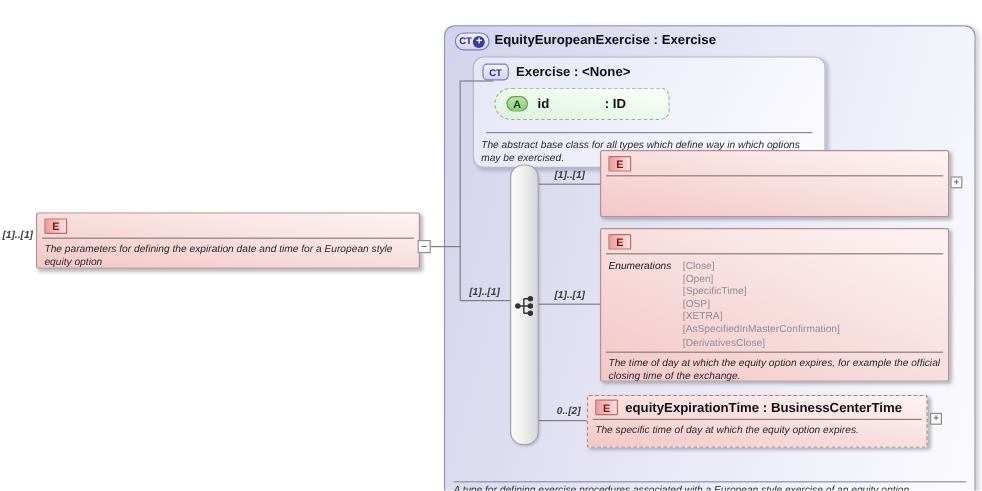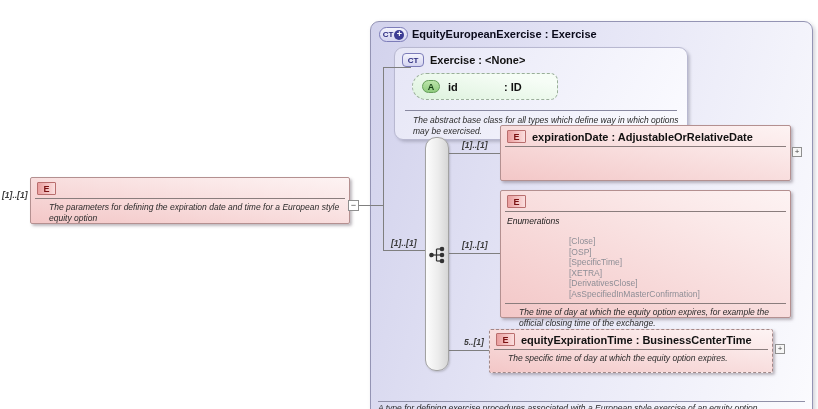--- a/index.html
+++ b/index.html
@@ -13,21 +13,21 @@
   .pinkbox {
     position:absolute; border:1px solid #b49090; border-radius:2px;
     background:linear-gradient(to top right,#f3c7c7 0%,#fbe9e9 75%,#fdf3f3 100%);
     box-shadow:2px 2px 3px rgba(110,100,110,0.45);
   }
   .pinkbox.dashed { border:1px dashed #a08888; }
   .hdr { display:flex; align-items:center; gap:6px; padding:4px 6px 3px 6px; white-space:nowrap; }
   .hdr .title { font-size:11px; font-weight:bold; color:#111; }
   .divider { height:1px; background:#8a7d7d; margin:0 4px; }
   .desc {
-    padding:3px 6px 2px 18px; font-size:8.5px; font-style:italic;
+    padding:3px 6px 2px 6px; font-size:8.5px; font-style:italic;
     color:#2a2a2a; line-height:11px; overflow:hidden;
   }
   .eicon {
     width:19px; height:13px; flex:0 0 19px; display:flex; align-items:center; justify-content:center;
     font-size:9px; font-weight:bold; color:#7a1212;
     background:linear-gradient(to right,#ea9e9e,#fbdede);
     border:1px solid #b96e6e; border-radius:1px;
   }
   
   #complex-type {
@@ -95,21 +95,21 @@
   #seq-bar {
     position:absolute; left:425px; top:137px; width:24px; height:234px; z-index:3;
     border:1px solid #a2a2a2; border-radius:11px;
     background:linear-gradient(to right,#fdfdfd 0%,#ececec 55%,#d6d6d6 100%);
     box-shadow:1px 1px 2px rgba(100,100,100,0.3);
   }
   #seq-bar svg { position:absolute; left:3px; top:108px; }
   
   .enum-row { display:flex; padding:4px 4px 3px 6px; }
   .enum-label { width:62px; flex:0 0 62px; font-size:8.5px; font-style:italic; color:#1a1a1a; }
-  .enum-vals { display:flex; flex-direction:column;margin-top:20px; }
+  .enum-vals { display:flex; flex-direction:column; }
   .enum-vals span { font-size:8.5px; color:#8e8e96; line-height:10.6px; }
   .z3 { z-index:3; }
 </style>
 </head>
 <body>
 
 <div id="canvas">
 
   <div class="card" style="left:2px; top:190px;">[1]..[1]</div>
 
@@ -166,45 +166,45 @@
         <line x1="7.5" y1="15" x2="12.5" y2="15"></line>
         <circle cx="13" cy="3" r="1.7"></circle>
         <circle cx="13" cy="9" r="1.7"></circle>
         <circle cx="13" cy="15" r="1.7"></circle>
       </g>
     </svg>
   </div>
 
   <div class="card" style="left:462px; top:140px;">[1]..[1]</div>
   <div class="card" style="left:462px; top:240px;">[1]..[1]</div>
-  <div class="card" style="left:464px; top:337px;">5..[1]</div>
+  <div class="card" style="left:464px; top:337px;">0..[2]</div>
 
   <div class="pinkbox z3" style="left:500px; top:125px; width:291px; height:56px;">
     <div class="hdr">
       <span class="eicon">E</span>
-      <span class="title">expirationDate : AdjustableOrRelativeDate</span>
     </div>
     <div class="divider"></div>
   </div>
   <div class="toggle small" style="left:792px; top:147px;">+</div>
 
   <div class="pinkbox z3" style="left:500px; top:190px; width:291px; height:128px;">
     <div class="hdr">
       <span class="eicon">E</span>
     </div>
     <div class="divider"></div>
     <div class="enum-row">
       <span class="enum-label">Enumerations</span>
       <span class="enum-vals">
         <span>[Close]</span>
+        <span>[Open]</span>
+        <span>[SpecificTime]</span>
         <span>[OSP]</span>
-        <span>[SpecificTime]</span>
         <span>[XETRA]</span>
+        <span>[AsSpecifiedInMasterConfirmation]</span>
         <span>[DerivativesClose]</span>
-        <span>[AsSpecifiedInMasterConfirmation]</span>
       </span>
     </div>
     <div class="divider"></div>
     <div class="desc">The time of day at which the equity option expires, for example the official closing time of the exchange.</div>
   </div>
 
   <div class="pinkbox dashed z3" style="left:489px; top:329px; width:284px; height:44px;">
     <div class="hdr" style="padding-top:3px;">
       <span class="eicon">E</span>
       <span class="title">equityExpirationTime : BusinessCenterTime</span>

